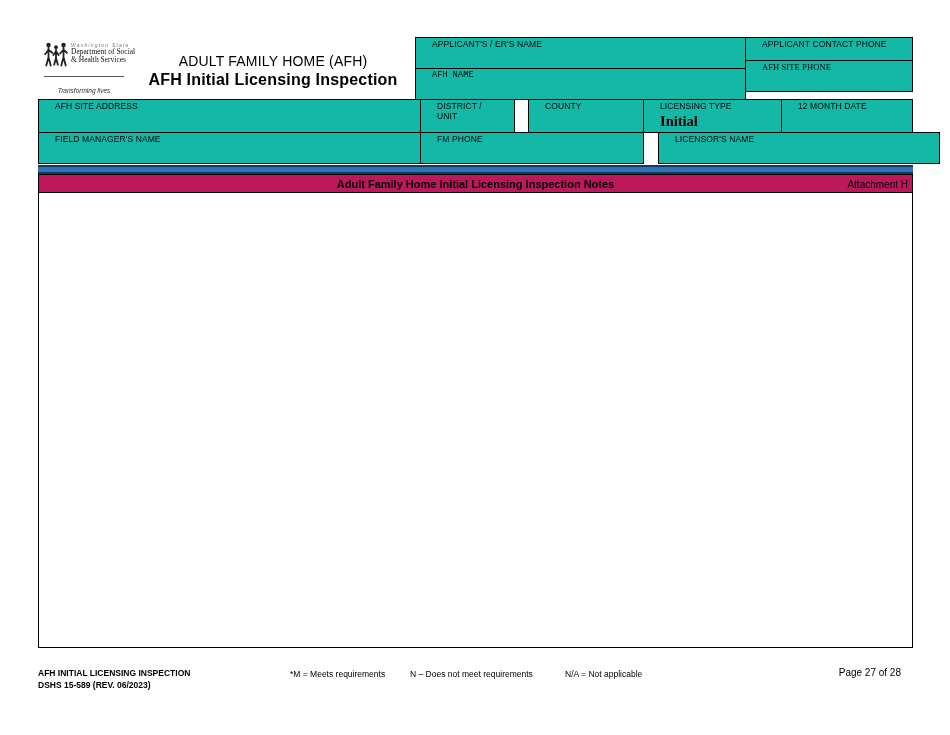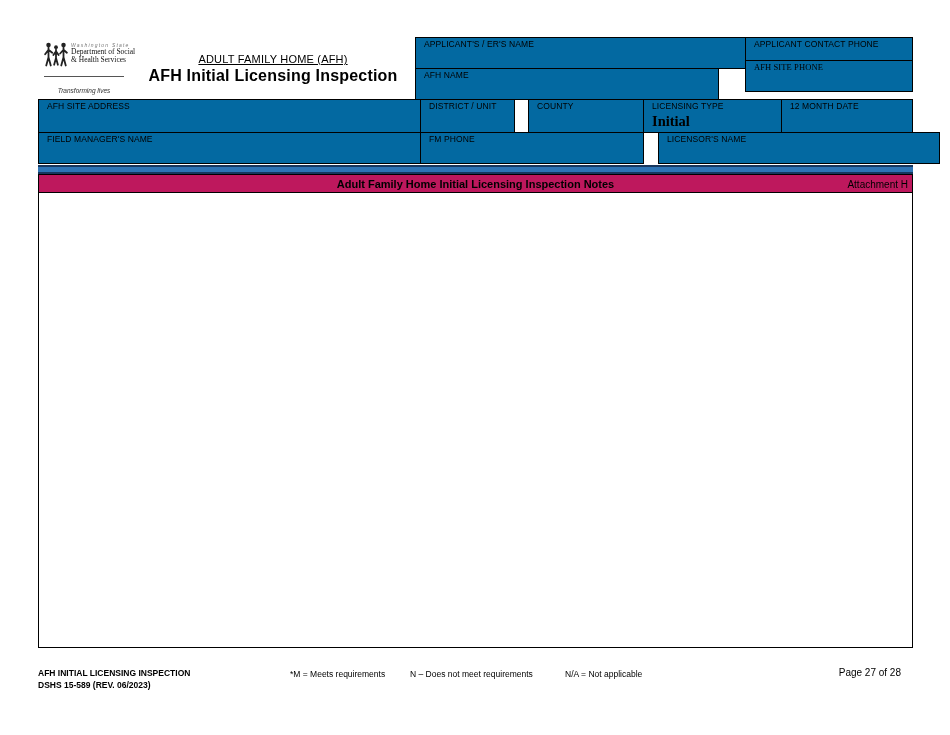--- a/index.html
+++ b/index.html
@@ -11,26 +11,26 @@
   .logo { position:absolute; left:44px; top:39px; width:80px; }
   .logo-top { display:flex; align-items:flex-start; gap:3px; }
   .logo-figures { flex:0 0 auto; margin-top:1px; }
   .logo-textcol { display:flex; flex-direction:column; padding-top:3px; }
   .logo-state { font-size:5px; font-style:italic; color:#777; letter-spacing:1.2px; white-space:nowrap; }
   .logo-dept { font-family:"Liberation Serif", serif; font-size:7.5px; line-height:1.1; color:#111; white-space:nowrap; }
   .logo-rule { border-top:1px solid #555; margin-top:2px; padding-top:2px; text-align:center; }
   .logo-tagline { font-size:6.5px; font-style:italic; color:#333; }
   
   .title-block { position:absolute; left:130px; top:53px; width:286px; text-align:center; }
-  .form-family { font-size:11px; letter-spacing:0.2px;text-decoration:underline; }
+  .form-family { font-size:14px; letter-spacing:0.2px; }
   .form-title { font-size:16px; font-weight:bold; margin-top:2px; letter-spacing:0.2px; }
   
   .cell {
     position:absolute; box-sizing:border-box; border:1px solid #000;
-    background:#0369a1; padding:2px 8px; overflow:hidden;
+    background:#14b8a6; padding:2px 16px; overflow:hidden;
   }
   .cell .label { display:block; font-size:8.5px; letter-spacing:0.1px; line-height:1.15; }
   .cell .value { font-size:11px; min-height:10px; }
   .cell .value.serif-bold {
     font-family:"Liberation Serif", serif; font-weight:bold; font-size:14.5px; margin-top:1px;
   }
   
   .blue-divider {
     position:absolute; left:38px; top:165px; width:875px; height:9px;
     box-sizing:border-box; background:#2E74B5;
@@ -96,21 +96,21 @@
 
   <div class="cell" style="left:415px; top:37px; width:331px; height:32px;">
     <span class="label">APPLICANT'S / ER'S NAME</span>
     <div class="value"></div>
   </div>
   <div class="cell" style="left:745px; top:37px; width:168px; height:32px;">
     <span class="label">APPLICANT CONTACT PHONE</span>
     <div class="value"></div>
   </div>
 
-  <div class="cell" style="left:415px; top:68px; width:304px; height:32px;">
+  <div class="cell" style="left:415px; top:68px; width:331px; height:32px;font-family:Liberation Mono, monospace;">
     <span class="label">AFH NAME</span>
     <div class="value"></div>
   </div>
   <div class="cell" style="left:745px; top:60px; width:168px; height:32px;font-family:Liberation Serif, serif;">
     <span class="label">AFH SITE PHONE</span>
     <div class="value"></div>
   </div>
 
   <div class="cell" style="left:38px; top:99px; width:383px; height:34px;">
     <span class="label">AFH SITE ADDRESS</span>

